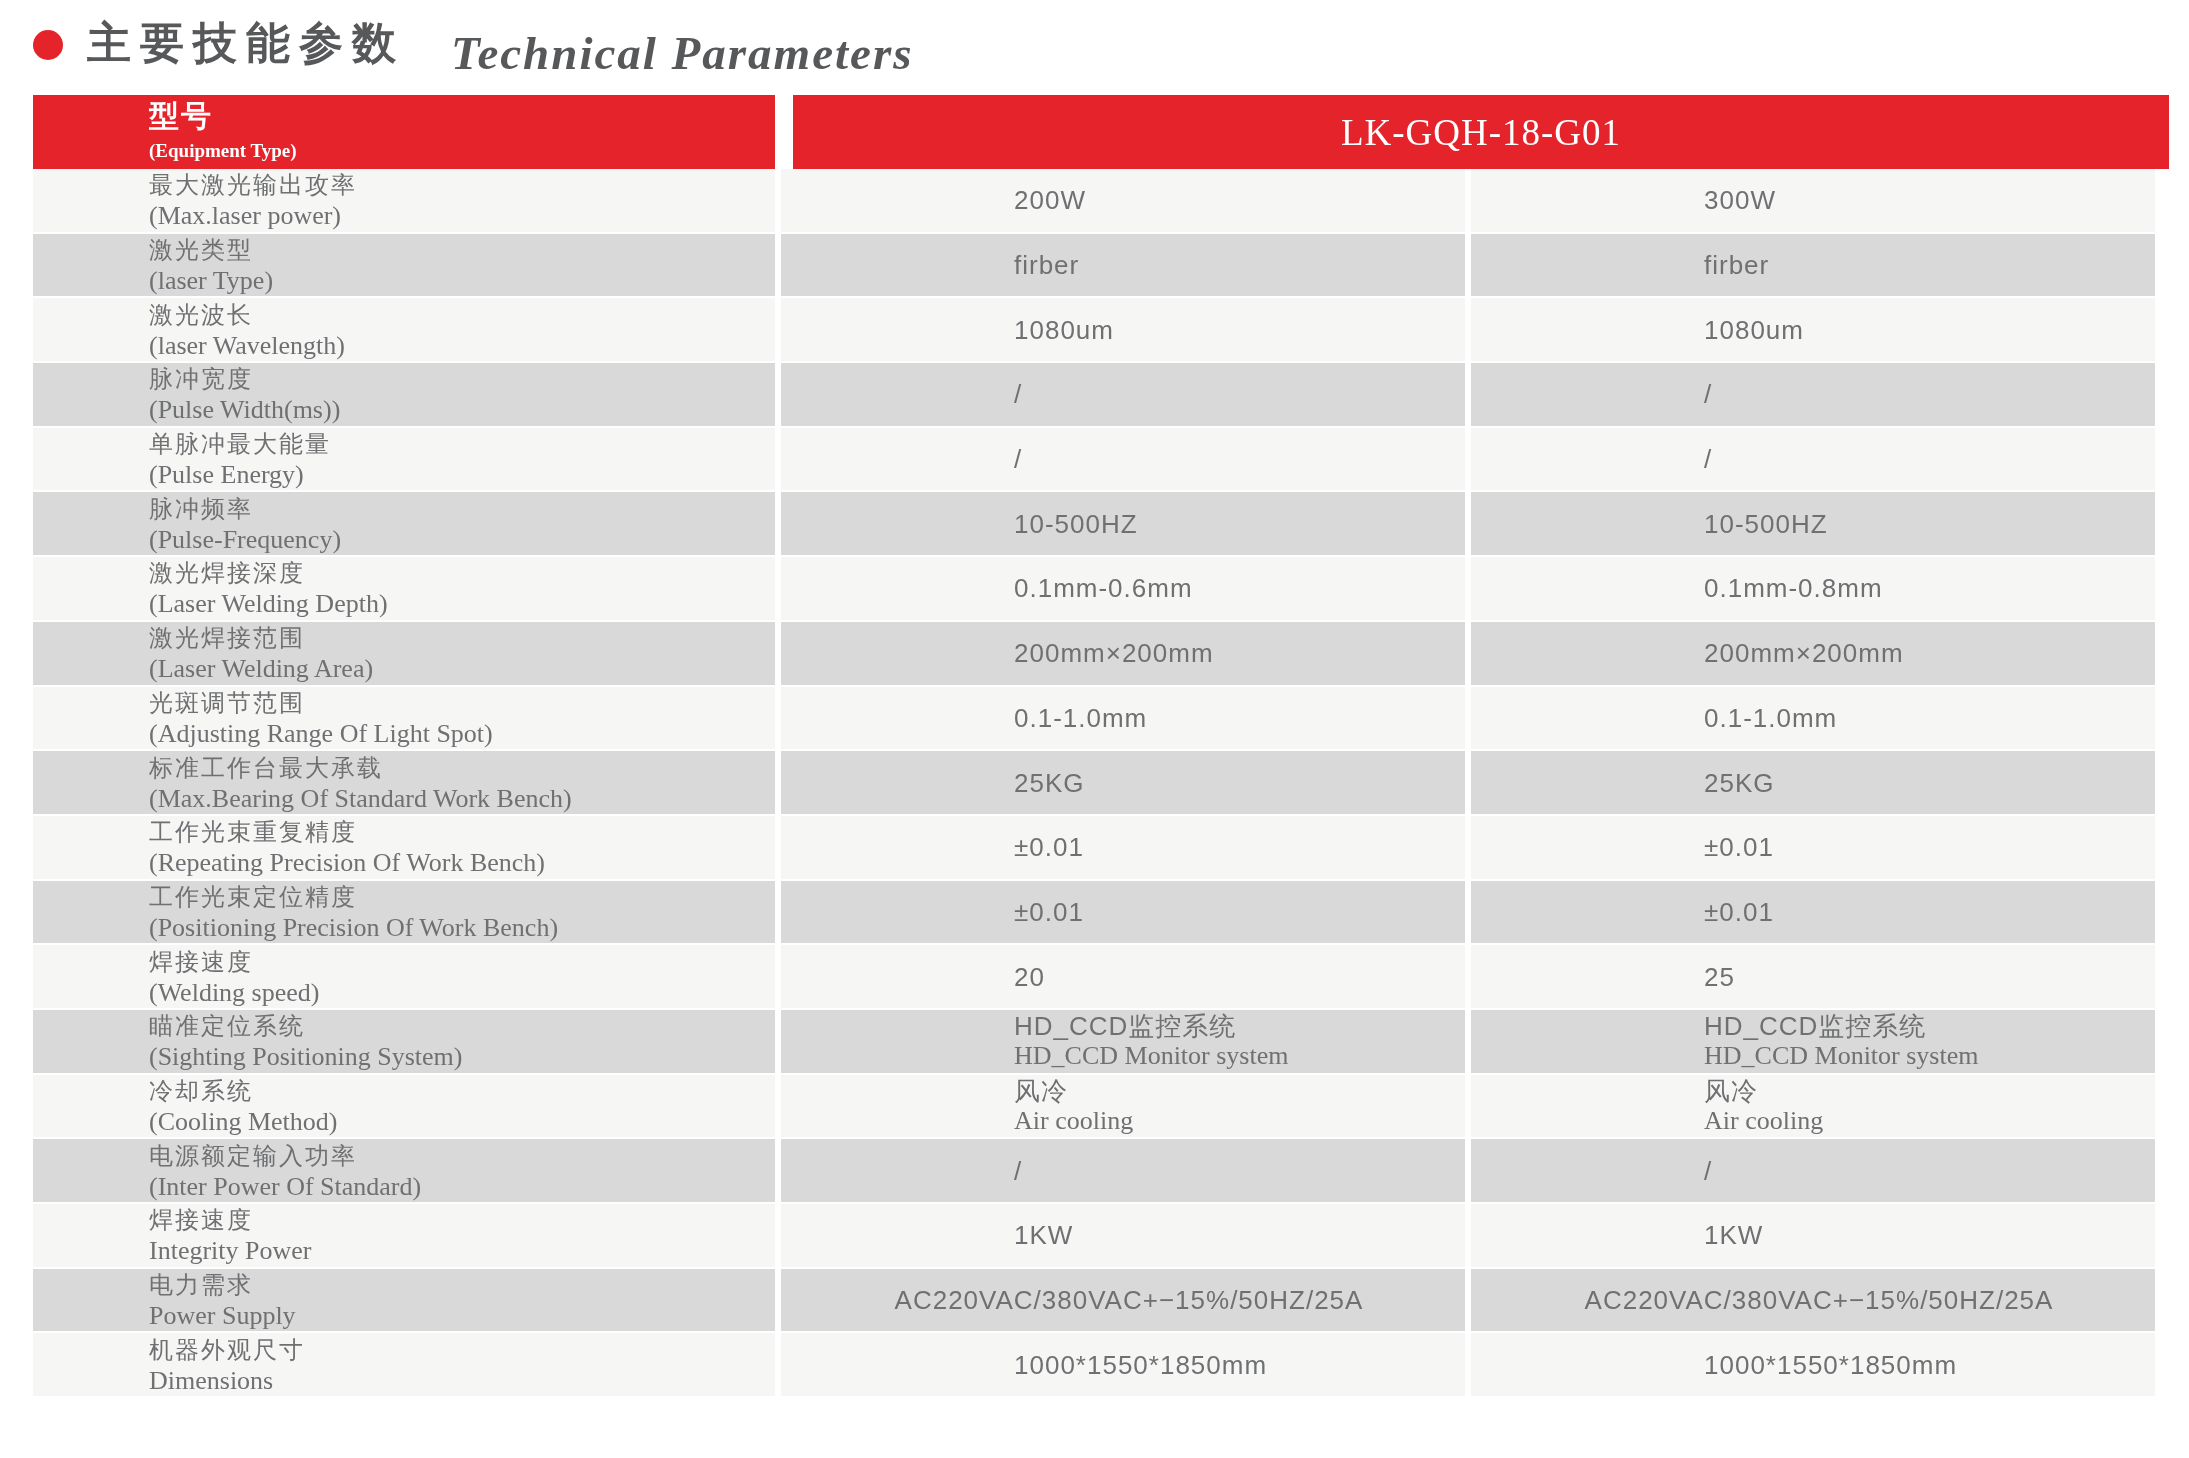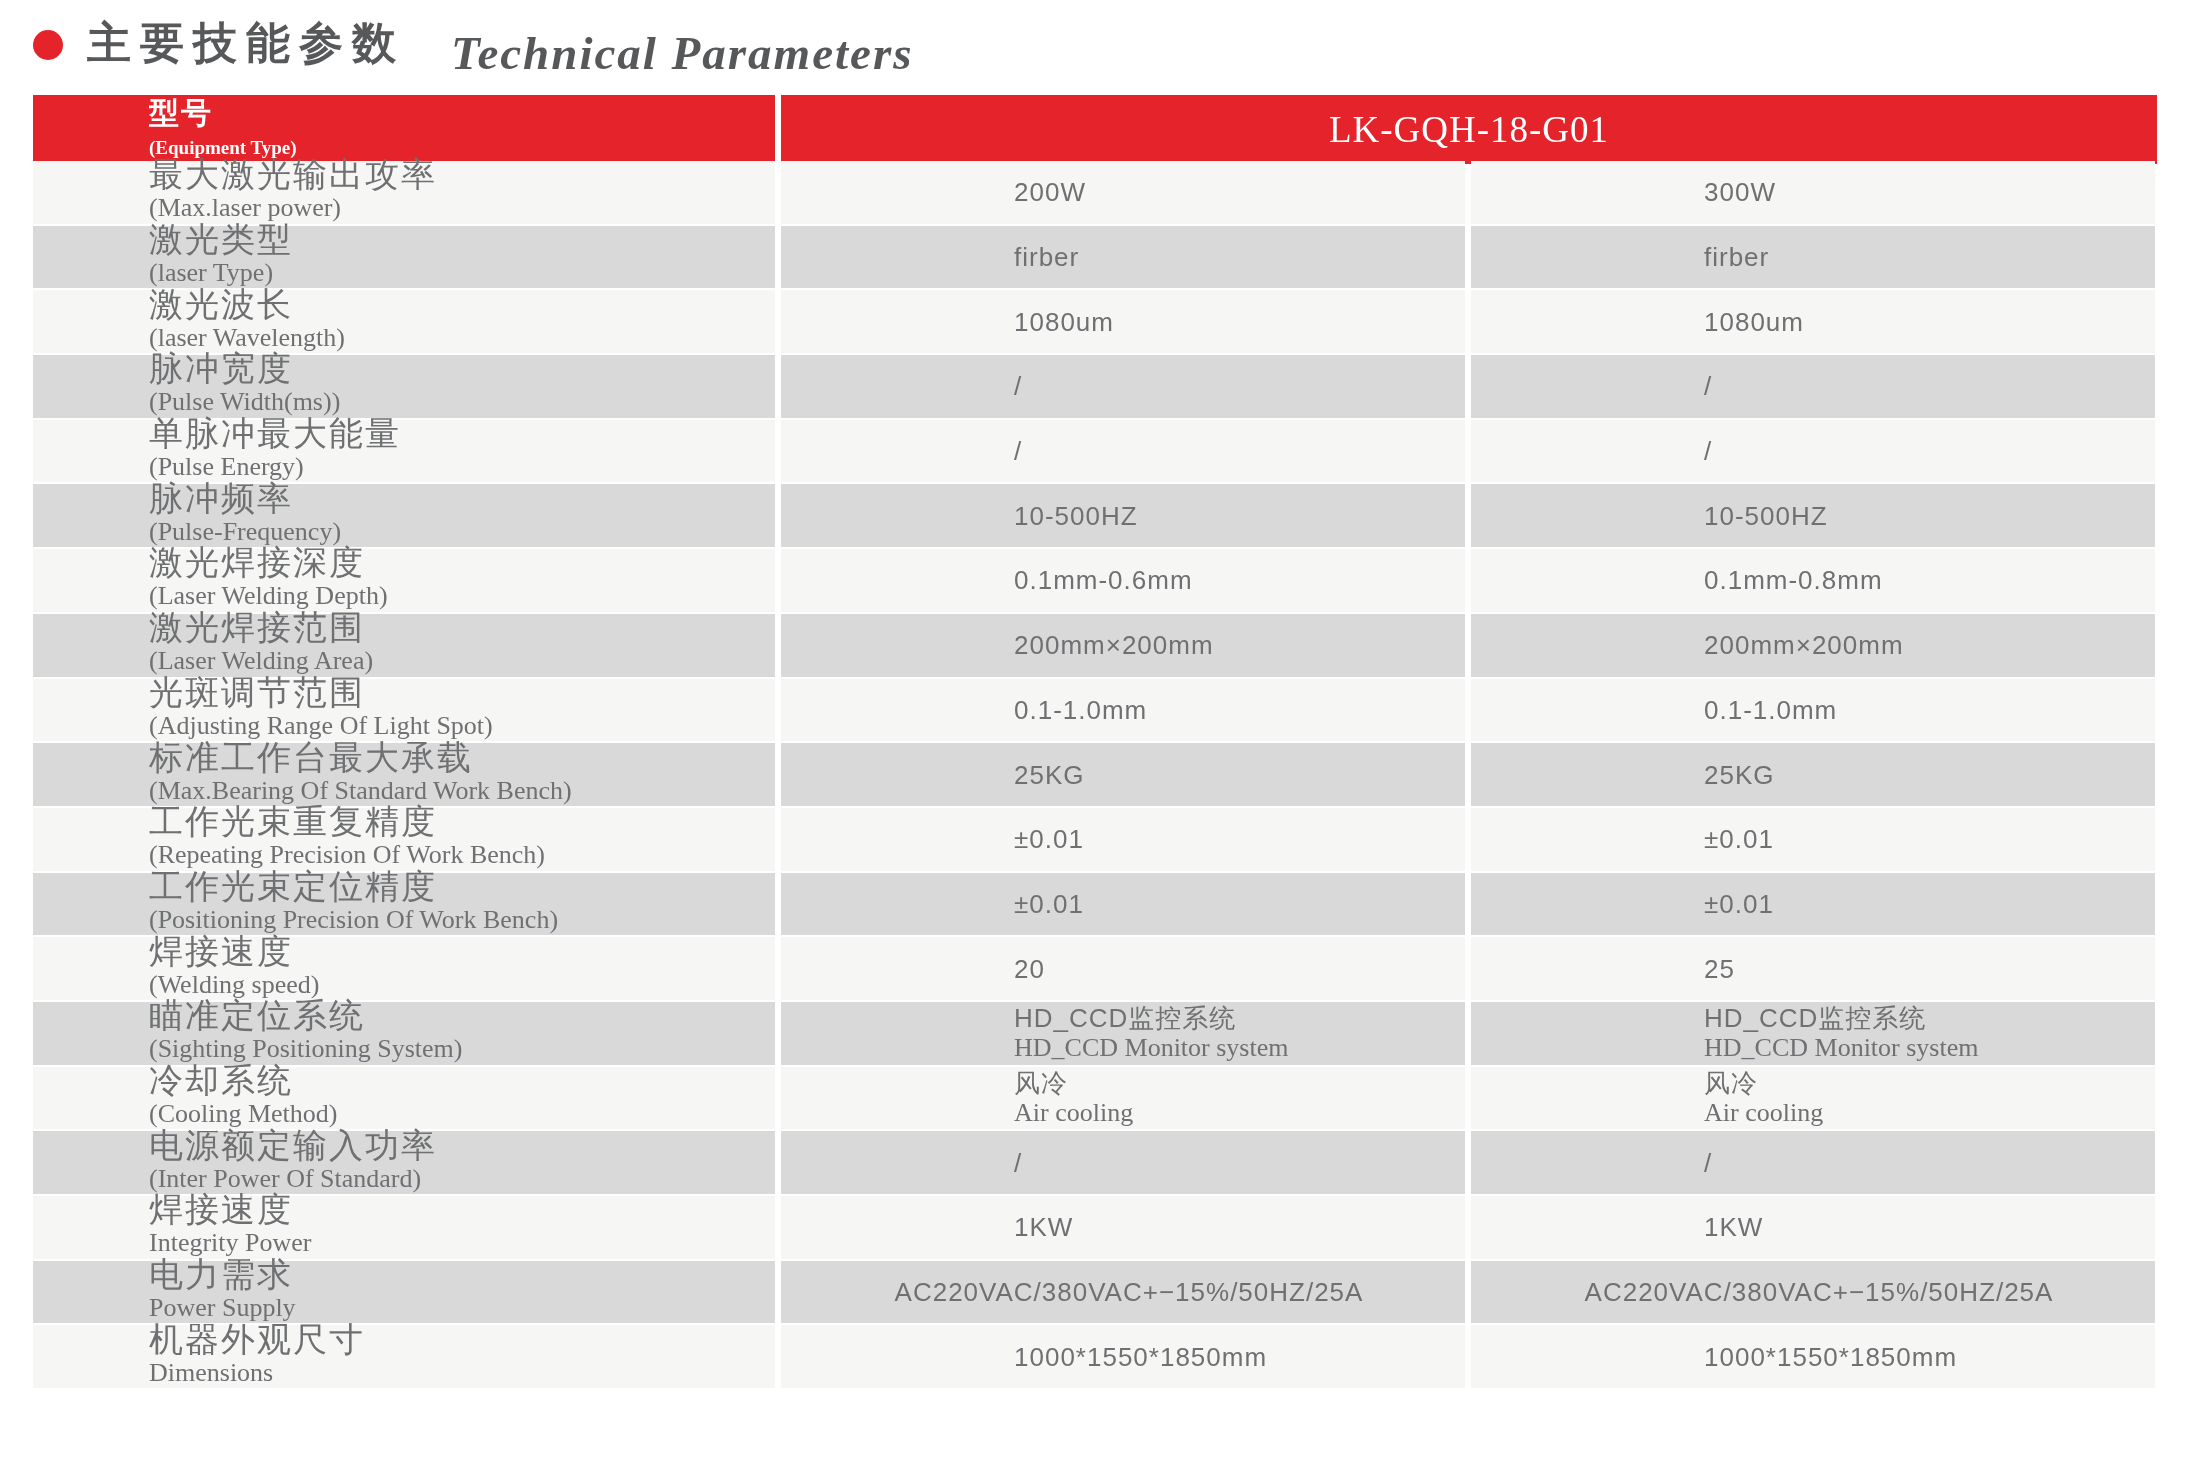--- a/index.html
+++ b/index.html
@@ -29,22 +29,22 @@
     font-size:44px;font-weight:bold;color:var(--title-gray);
     letter-spacing:9px;font-family:"Liberation Sans",sans-serif;
   }
   .title-en{
     font-size:47px;font-weight:bold;font-style:italic;color:var(--title-gray);
     font-family:"Liberation Serif",serif;margin-left:46px;letter-spacing:2px;margin-top:20px;
   }
   
   .param-table{margin:23px 0 0 33px;width:2124px;}
   .thead{
-    display:grid;grid-template-columns:742px 1376px;column-gap:6px;
-    height:66px;
+    display:grid;grid-template-columns:742px 1376px;column-gap:18px;
+    height:74px;
   }
   .h-cell{background:var(--red);color:#ffffff;}
   .h-label{
     display:flex;flex-direction:column;justify-content:center;
     padding-left:116px;
   }
   .h-zh{font-size:30px;font-weight:bold;line-height:36px;letter-spacing:2px;}
   .h-en{
     font-family:"Liberation Serif",serif;font-weight:bold;
     font-size:19px;line-height:33px;
@@ -60,21 +60,21 @@
     margin-top:0;
   }
   .trow{display:contents;}
   .cell{height:62.7px;}
   .cell.light{background:var(--row-light);}
   .cell.gray{background:var(--row-gray);}
   .cell.label{
     display:flex;flex-direction:column;justify-content:center;
     padding-left:116px;color:var(--text-gray);
   }
-  .lbl-zh{font-size:34px;line-height:32px;letter-spacing:2px;font-family:Liberation Mono, monospace;}
+  .lbl-zh{font-size:24px;line-height:32px;letter-spacing:2px;}
   .lbl-en{
     font-family:"Liberation Serif",serif;
     font-size:26px;line-height:30px;
   }
   .cell.value{
     display:flex;align-items:center;justify-content:flex-start;
     padding-left:233px;color:var(--text-gray);
   }
   .cell.value.center{padding-left:12px;justify-content:center;}
   .vblock{text-align:left;}

